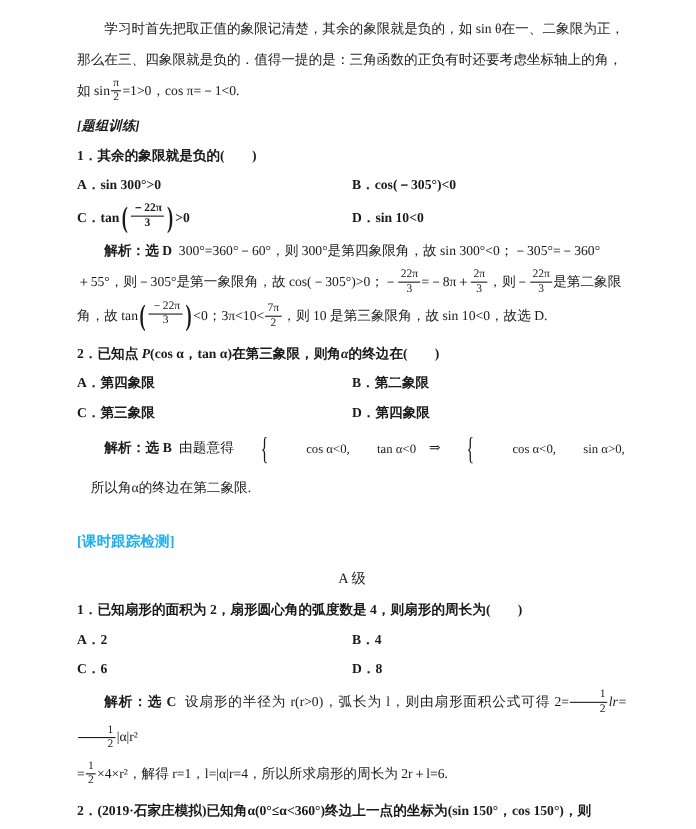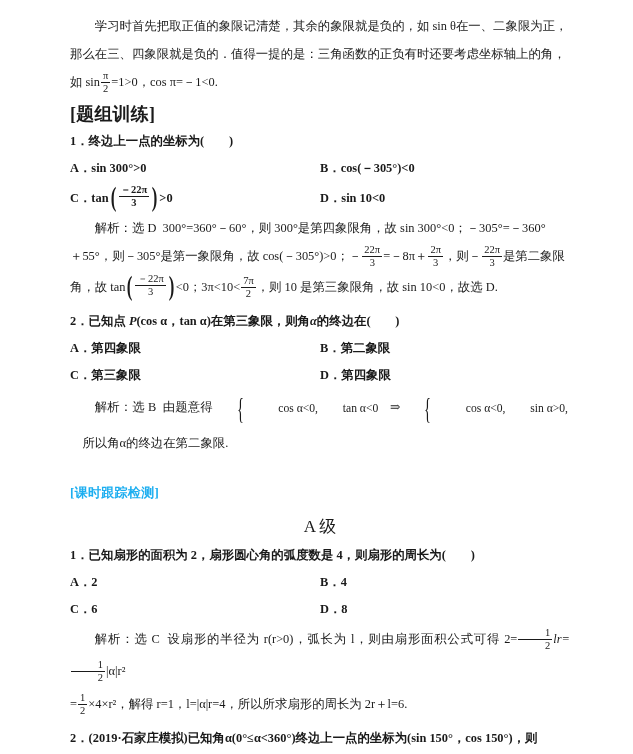--- a/index.html
+++ b/index.html
@@ -27,23 +27,24 @@
     line-height: 28px;
     text-align: justify;
     text-justify: inter-ideograph;
     margin: 0;
   }
   .para.indent { text-indent: 2em; }
 
   .blk { margin-top: 5px; }
 
   .label-line {
-    font-size: 18px;
+    font-size: 12px;
     line-height: 27px;
     margin: 0;
+    font-style: italic;
   }
   .bracket-label { font-weight: bold; letter-spacing: .2px; }
 
   .q-line {
     font-size: 12.4px;
     line-height: 27px;
     margin: 0;
     font-weight: bold;
   }
   .q-line .qnum { font-weight: bold; }
@@ -58,21 +59,21 @@
   .opt-b { width: 50%; }
 
   .sol {
     font-size: 12.4px;
     line-height: 28px;
     text-align: justify;
     text-justify: inter-ideograph;
     margin: 0;
     text-indent: 2em;
   }
-  .sol .solhead { font-weight: normal; margin-top: 16px; }
+  .sol .solhead { font-weight: bold; margin-top: 16px; }
   .sol-cont { text-indent: 0; }
   .it { font-style: italic; }
 
   
   .frac {
     display: inline-flex;
     flex-direction: column;
     vertical-align: middle;
     text-align: center;
     font-size: 10.5px;
@@ -116,21 +117,21 @@
   }
   .system .rows {
     display: inline-flex;
     font-size: 11.6px;
     line-height: 1.32;
     text-align: left;
   }
 
   .center-head {
     text-align: center;
-    font-size: 17px;
+    font-size: 13px;
     line-height: 30px;
     margin: 0;
     font-weight: normal;
   }
 
   .section-tag {
     display: inline-block;
     color: #1CAEF0;
     font-weight: bold;
     font-size: 13px;
@@ -158,21 +159,21 @@
         </span><span>=1&gt;0，cos π=－1&lt;0.</span>
     </p>
   </div>
 
   <div class="blk">
     <p class="label-line">
       <span class="bracket-label">[题组训练]</span>
     </p>
 
     <p class="q-line">
-      <span class="qnum">1．</span><span>终边上一点的坐标为(　　)</span>
+      <span class="qnum">1．</span><span>其余的象限就是负的(　　)</span>
     </p>
     <div class="opts">
       <div class="opt-a">A．sin 300°&gt;0</div>
       <div class="opt-b">B．cos(－305°)&lt;0</div>
     </div>
     <div class="opts" style="line-height:32px;">
       <div class="opt-a">
         <span>C．tan</span><span class="bigparen">
             <span class="pl">(</span>
             <span class="frac">

